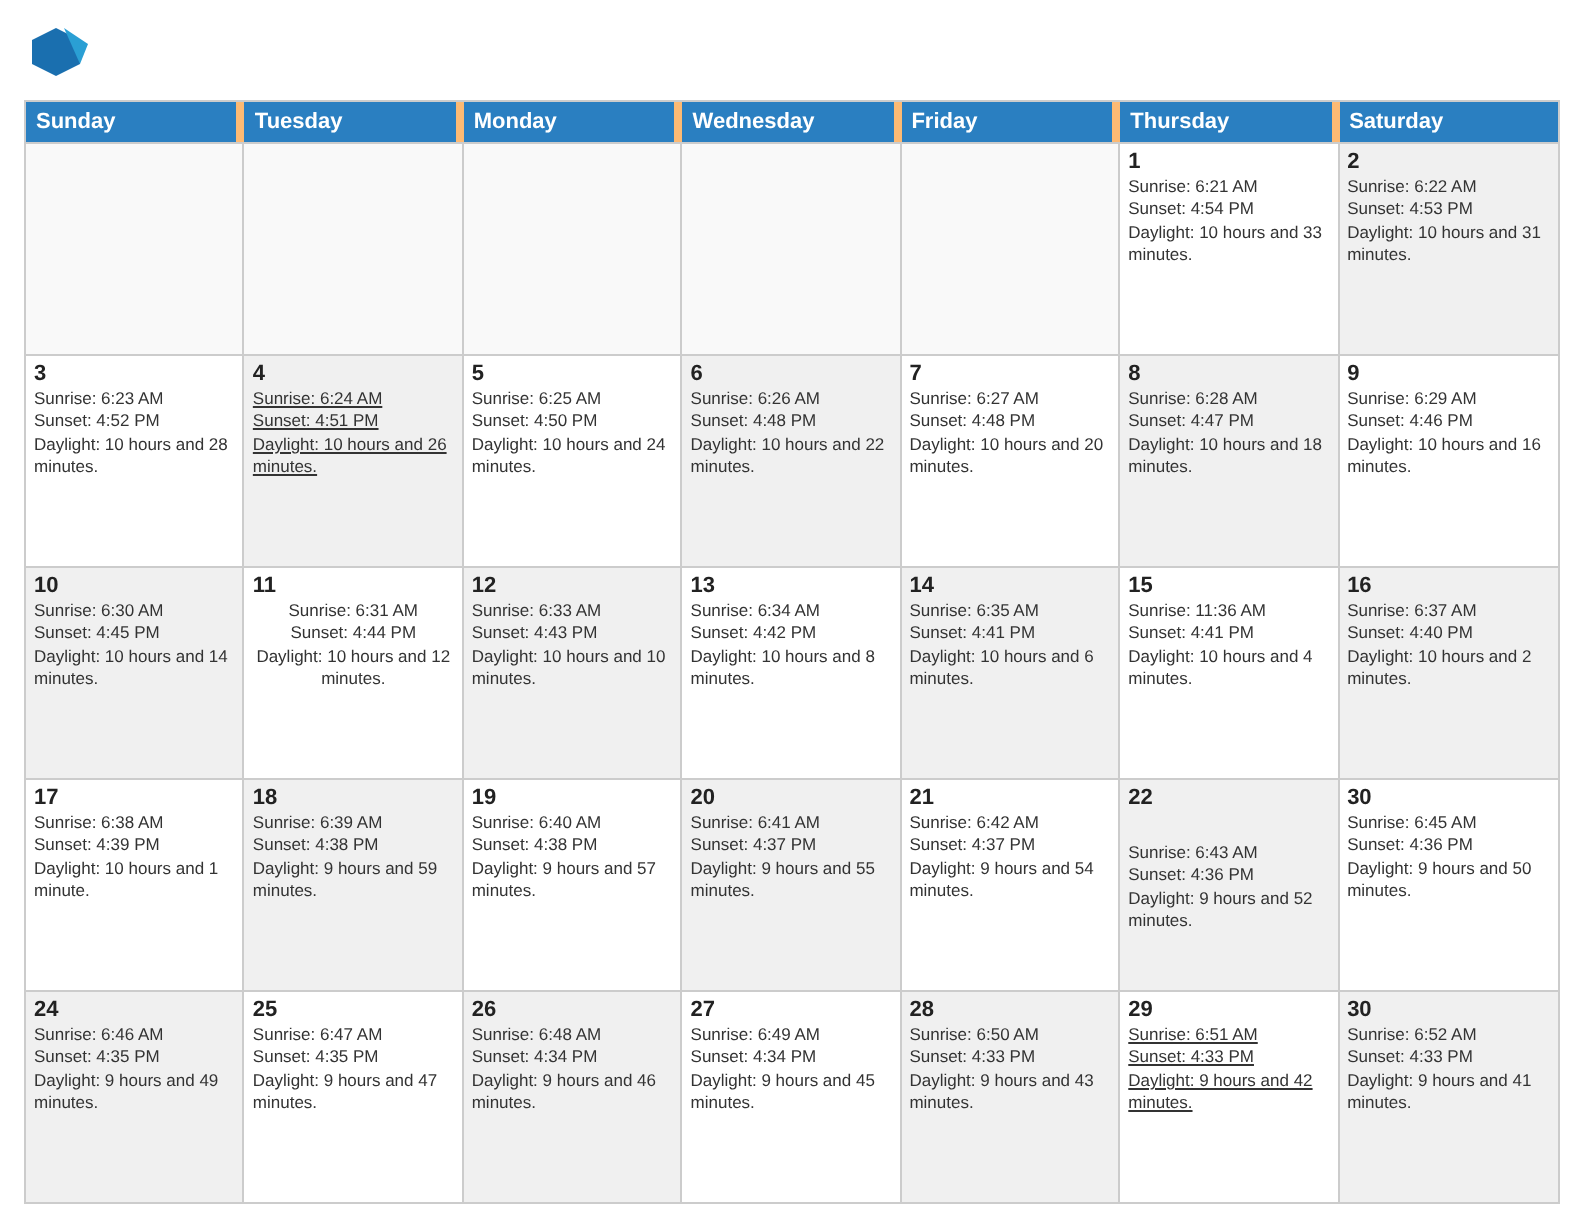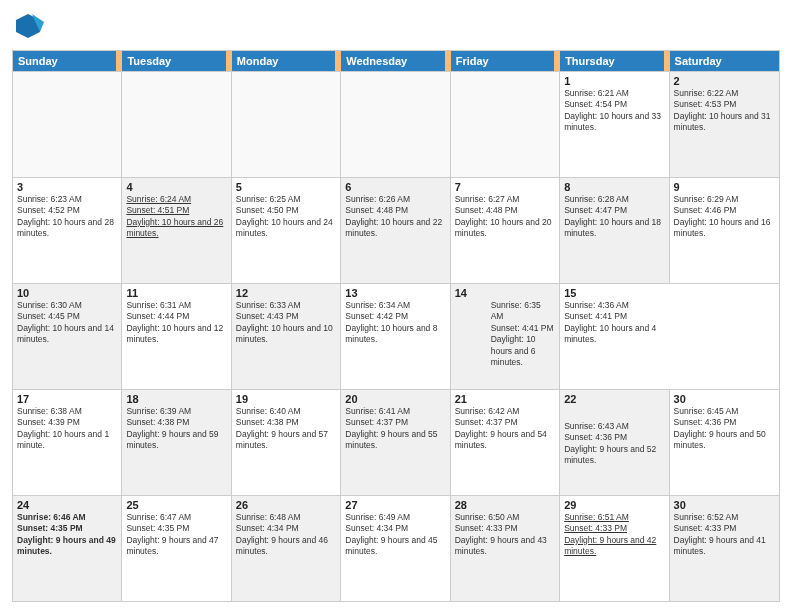--- a/index.html
+++ b/index.html
@@ -69,21 +69,21 @@
     .cal-header {
       display: grid;
       grid-template-columns: repeat(7, 1fr);
       background: #2a7fc1;
     }
     .cal-header-cell {
       color: #fff;
       font-size: 11px;
       font-weight: bold;
       padding: 4px 5px;
-      border-right: 6px solid #fdba74;
+      border-right: 4px solid #fdba74;
     }
     .cal-header-cell:last-child { border-right: none; }
     .cal-body {
       flex: 1;
       display: flex;
       flex-direction: column;
     }
     .cal-row {
       display: grid;
       grid-template-columns: repeat(7, 1fr);
@@ -211,47 +211,53 @@
         </div>
         <div class="cal-row">
           <div class="cal-cell shaded">
             <span class="day-num">10</span>
             <div class="day-detail" style="white-space: pre-line;">Sunrise: 6:30 AM
 Sunset: 4:45 PM
 Daylight: 10 hours and 14 minutes.</div>
           </div>
           <div class="cal-cell">
             <span class="day-num">11</span>
-            <div class="day-detail" style="white-space: pre-line;">Sunrise: 6:31 AM
+            <div class="day-detail" style="white-space: pre-line; text-align: center;">Sunrise: 6:31 AM
 Sunset: 4:44 PM
 Daylight: 10 hours and 12 minutes.</div>
           </div>
           <div class="cal-cell shaded">
             <span class="day-num">12</span>
             <div class="day-detail" style="white-space: pre-line;">Sunrise: 6:33 AM
 Sunset: 4:43 PM
 Daylight: 10 hours and 10 minutes.</div>
           </div>
           <div class="cal-cell">
             <span class="day-num">13</span>
             <div class="day-detail" style="white-space: pre-line;">Sunrise: 6:34 AM
 Sunset: 4:42 PM
 Daylight: 10 hours and 8 minutes.</div>
           </div>
           <div class="cal-cell shaded">
             <span class="day-num">14</span>
-            <div class="day-detail" style="white-space: pre-line; margin-left: 36px;">Sunrise: 6:35 AM
+            <div class="day-detail" style="white-space: pre-line;">Sunrise: 6:35 AM
 Sunset: 4:41 PM
 Daylight: 10 hours and 6 minutes.</div>
           </div>
           <div class="cal-cell">
             <span class="day-num">15</span>
-            <div class="day-detail" style="white-space: pre-line;">Sunrise: 4:36 AM
+            <div class="day-detail" style="white-space: pre-line;">Sunrise: 11:36 AM
 Sunset: 4:41 PM
 Daylight: 10 hours and 4 minutes.</div>
+          </div>
+          <div class="cal-cell shaded">
+            <span class="day-num">16</span>
+            <div class="day-detail" style="white-space: pre-line;">Sunrise: 6:37 AM
+Sunset: 4:40 PM
+Daylight: 10 hours and 2 minutes.</div>
           </div>
         </div>
         <div class="cal-row">
           <div class="cal-cell">
             <span class="day-num">17</span>
             <div class="day-detail" style="white-space: pre-line;">Sunrise: 6:38 AM
 Sunset: 4:39 PM
 Daylight: 10 hours and 1 minute.</div>
           </div>
           <div class="cal-cell shaded">
@@ -287,21 +293,21 @@
           <div class="cal-cell">
             <span class="day-num">30</span>
             <div class="day-detail" style="white-space: pre-line;">Sunrise: 6:45 AM
 Sunset: 4:36 PM
 Daylight: 9 hours and 50 minutes.</div>
           </div>
         </div>
         <div class="cal-row">
           <div class="cal-cell shaded">
             <span class="day-num">24</span>
-            <div class="day-detail" style="white-space: pre-line; font-weight: bold;">Sunrise: 6:46 AM
+            <div class="day-detail" style="white-space: pre-line;">Sunrise: 6:46 AM
 Sunset: 4:35 PM
 Daylight: 9 hours and 49 minutes.</div>
           </div>
           <div class="cal-cell">
             <span class="day-num">25</span>
             <div class="day-detail" style="white-space: pre-line;">Sunrise: 6:47 AM
 Sunset: 4:35 PM
 Daylight: 9 hours and 47 minutes.</div>
           </div>
           <div class="cal-cell shaded">

